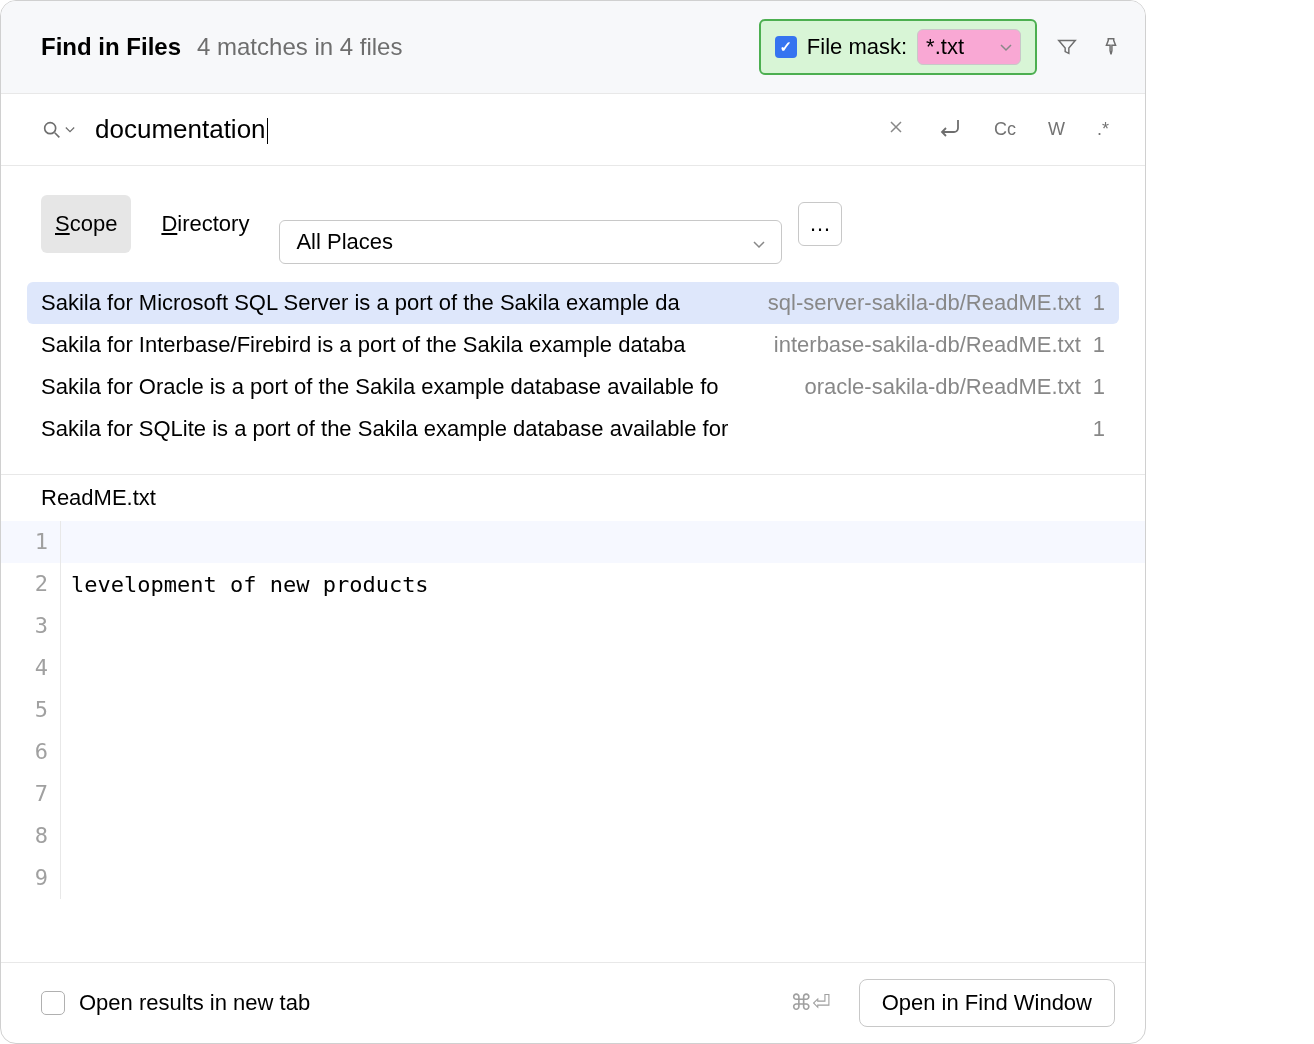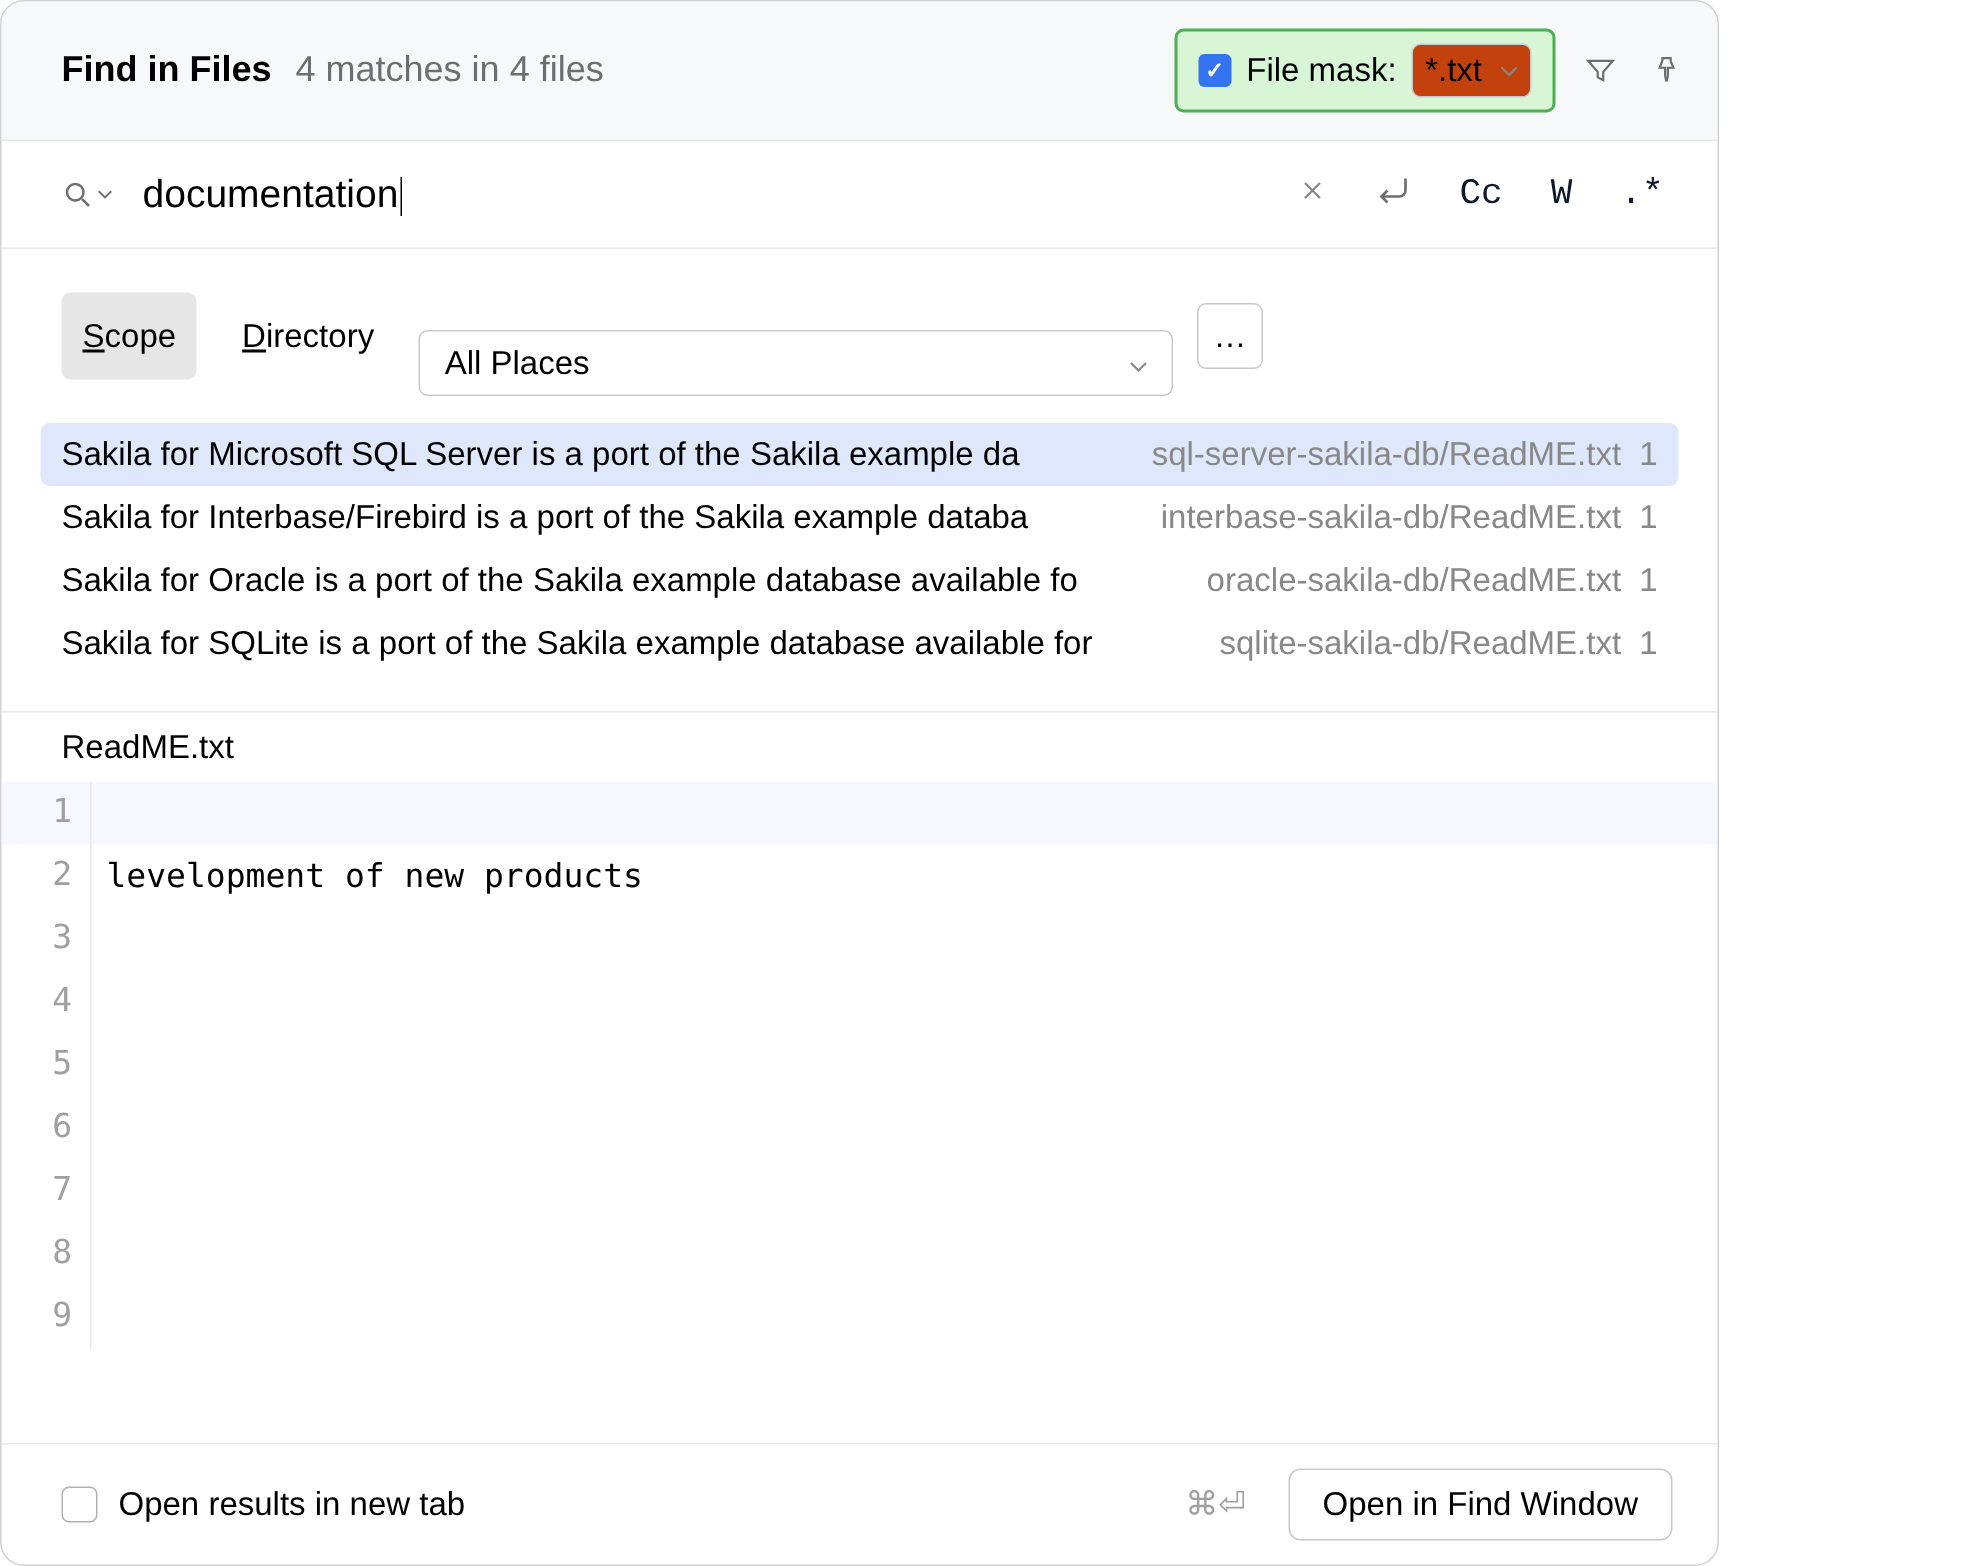--- a/index.html
+++ b/index.html
@@ -41,27 +41,27 @@
 }
 .checkbox {
   width: 22px; height: 22px;
   background: #3574f0;
   border-radius: 4px;
   display: flex; align-items: center; justify-content: center;
   color: #fff; font-size: 15px; font-weight: bold;
 }
 .file-mask-label { font-size: 22px; color: #000; }
 .mask-input {
-  background: #c2410c;
+  background: #f9a8d4;
   border: 1px solid #c8c8c8;
   border-radius: 6px;
   padding: 4px 8px;
   display: flex;
   align-items: center;
-  gap: 12px;
+  gap: 36px;
   font-size: 22px;
 }
 .mask-chevron { color: #888; font-size: 14px; }
 .icon-btn {
   width: 28px; height: 28px;
   display: flex; align-items: center; justify-content: center;
   color: #6e6e6e;
   cursor: pointer;
 }
 .search-row {
@@ -73,21 +73,21 @@
 }
 .search-icon { color: #6e6e6e; display:flex; align-items:center; gap:2px; }
 .search-input {
   flex: 1;
   border: none;
   font-size: 26px;
   outline: none;
   color: #000;
 }
 .search-input::after { content: ''; }
-.opt-icon { color: #0f172a; font-size: 24px; cursor: pointer; padding: 0 6px; font-family: Liberation Mono, monospace; }
+.opt-icon { color: #737373; font-size: 18px; cursor: pointer; padding: 0 6px; }
 .scope-row {
   padding: 18px 30px 18px 40px;
   display: flex;
   align-items: center;
   gap: 16px;
 }
 .scope-tab {
   font-size: 22px;
   padding: 16px 14px;
   border-radius: 6px;
@@ -270,21 +270,20 @@
         <span class="result-path">interbase-sakila-db/ReadME.txt</span>
         <span class="result-line">1</span>
       </div>
       <div class="result-row">
         <span class="result-text">Sakila for Oracle is a port of the Sakila example database available fo</span>
         <span class="result-path">oracle-sakila-db/ReadME.txt</span>
         <span class="result-line">1</span>
       </div>
       <div class="result-row">
         <span class="result-text">Sakila for SQLite is a port of the Sakila example database available for</span>
-        <span class="result-path">sqlite-sakila-db/ReadME.txt</span>
         <span class="result-line">1</span>
       </div>
     </div>
 
   <div class="preview-sep"></div>
 
   <div class="preview-header">
     <span class="preview-file">ReadME.txt</span>
   </div>
 

